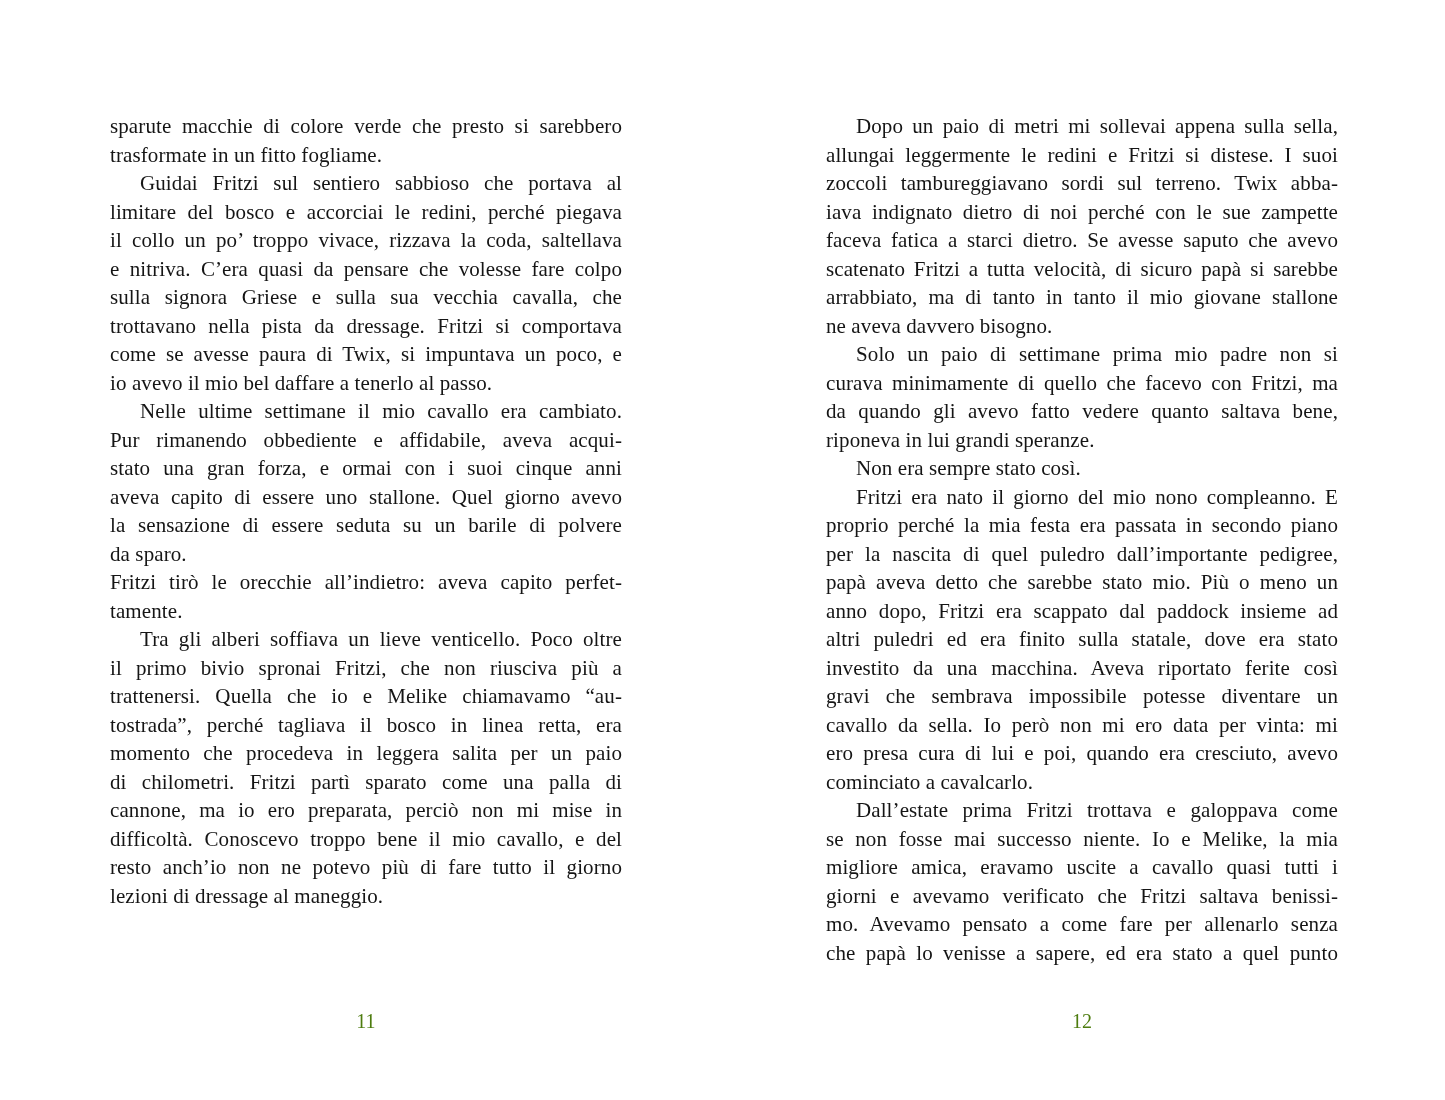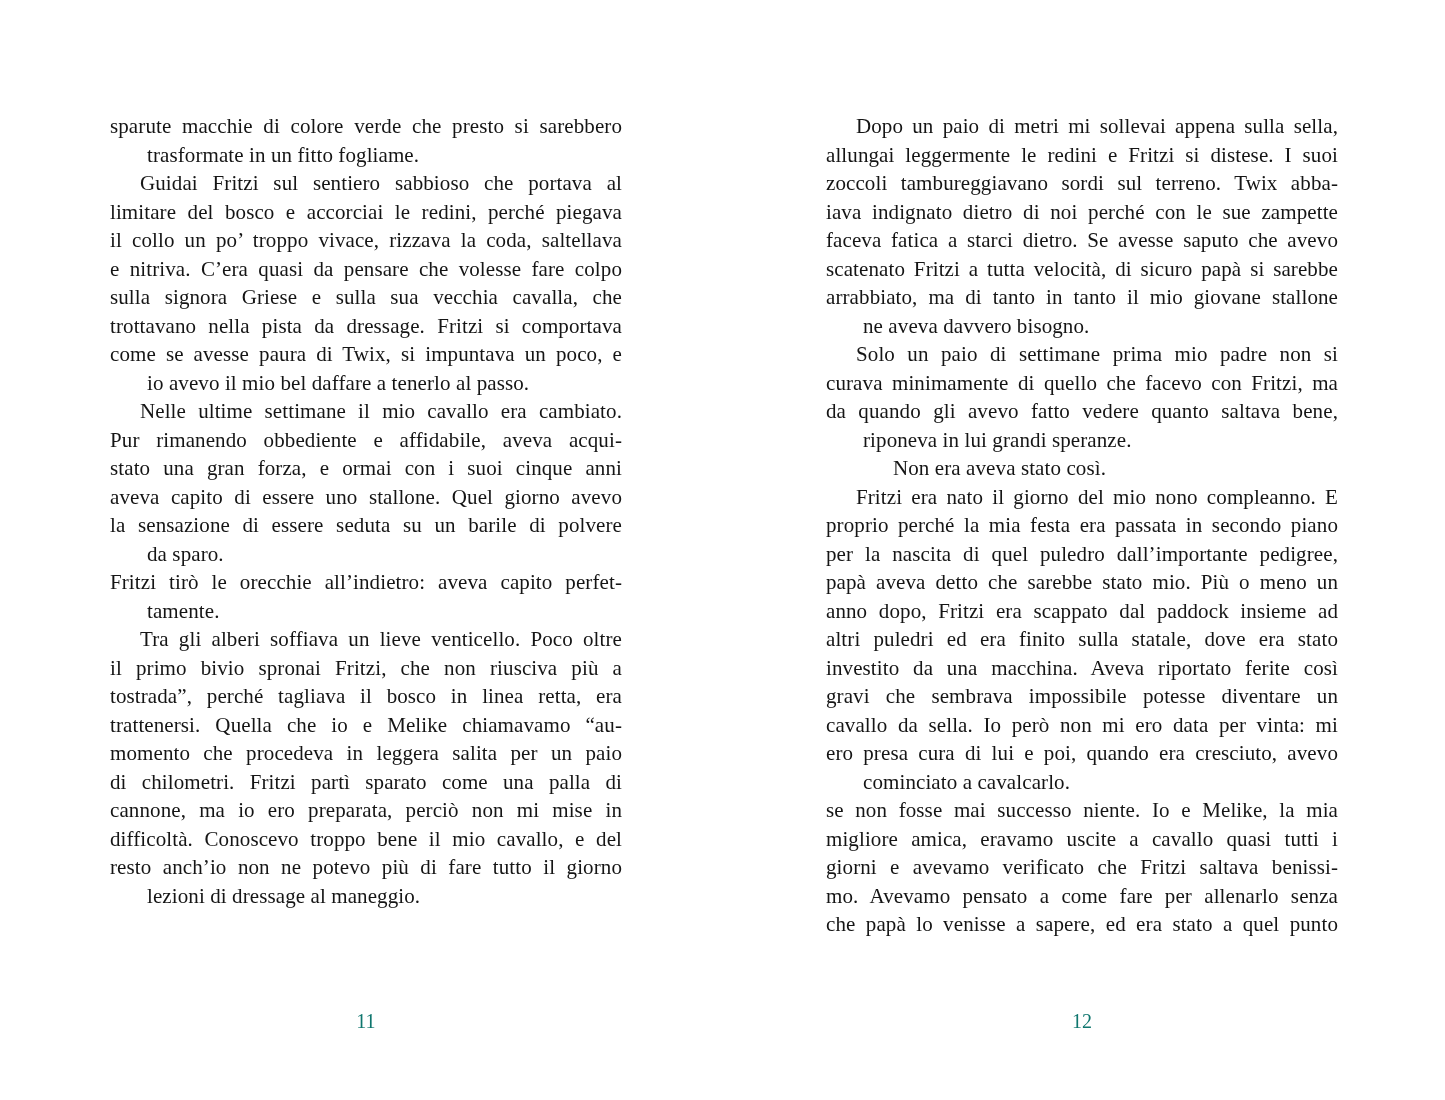--- a/index.html
+++ b/index.html
@@ -31,32 +31,31 @@
     font-size: 21px;
     line-height: 28.5px;
     white-space: normal;
     text-align: justify;
     text-align-last: justify;
     letter-spacing: 0.1px;
   }
   .line.end {
     text-align: left;
     text-align-last: left;
-    margin-left: 37px;
   }
   .line.indent {
     text-indent: 30px;
   }
   .page-number {
     position: absolute;
     top: 898px;
     width: 100%;
     text-align: center;
     font-size: 20px;
-    color: #0f766e;
+    color: #4d7c0f;
   }
 </style>
 </head>
 <body>
 
 <div class="spread">
 
   <div class="page page-left">
     <div class="text-block">
         <div class="line">sparute macchie di colore verde che presto si sarebbero</div>
@@ -72,22 +71,22 @@
         <div class="line indent">Nelle ultime settimane il mio cavallo era cambiato.</div>
         <div class="line">Pur rimanendo obbediente e affidabile, aveva acqui-</div>
         <div class="line">stato una gran forza, e ormai con i suoi cinque anni</div>
         <div class="line">aveva capito di essere uno stallone. Quel giorno avevo</div>
         <div class="line">la sensazione di essere seduta su un barile di polvere</div>
         <div class="line end">da sparo.</div>
         <div class="line">Fritzi tirò le orecchie all’indietro: aveva capito perfet-</div>
         <div class="line end">tamente.</div>
         <div class="line indent">Tra gli alberi soffiava un lieve venticello. Poco oltre</div>
         <div class="line">il primo bivio spronai Fritzi, che non riusciva più a</div>
+        <div class="line">trattenersi. Quella che io e Melike chiamavamo “au-</div>
         <div class="line">tostrada”, perché tagliava il bosco in linea retta, era</div>
-        <div class="line">trattenersi. Quella che io e Melike chiamavamo “au-</div>
         <div class="line">momento che procedeva in leggera salita per un paio</div>
         <div class="line">di chilometri. Fritzi partì sparato come una palla di</div>
         <div class="line">cannone, ma io ero preparata, perciò non mi mise in</div>
         <div class="line">difficoltà. Conoscevo troppo bene il mio cavallo, e del</div>
         <div class="line">resto anch’io non ne potevo più di fare tutto il giorno</div>
         <div class="line end">lezioni di dressage al maneggio.</div>
       </div>
     <div class="page-number">11</div>
   </div>
 
@@ -98,32 +97,33 @@
         <div class="line">zoccoli tambureggiavano sordi sul terreno. Twix abba-</div>
         <div class="line">iava indignato dietro di noi perché con le sue zampette</div>
         <div class="line">faceva fatica a starci dietro. Se avesse saputo che avevo</div>
         <div class="line">scatenato Fritzi a tutta velocità, di sicuro papà si sarebbe</div>
         <div class="line">arrabbiato, ma di tanto in tanto il mio giovane stallone</div>
         <div class="line end">ne aveva davvero bisogno.</div>
         <div class="line indent">Solo un paio di settimane prima mio padre non si</div>
         <div class="line">curava minimamente di quello che facevo con Fritzi, ma</div>
         <div class="line">da quando gli avevo fatto vedere quanto saltava bene,</div>
         <div class="line end">riponeva in lui grandi speranze.</div>
-        <div class="line indent end">Non era aveva stato così.</div>
+        <div class="line indent end">Non era sempre stato così.</div>
         <div class="line indent">Fritzi era nato il giorno del mio nono compleanno. E</div>
         <div class="line">proprio perché la mia festa era passata in secondo piano</div>
         <div class="line">per la nascita di quel puledro dall’importante pedigree,</div>
         <div class="line">papà aveva detto che sarebbe stato mio. Più o meno un</div>
         <div class="line">anno dopo, Fritzi era scappato dal paddock insieme ad</div>
         <div class="line">altri puledri ed era finito sulla statale, dove era stato</div>
         <div class="line">investito da una macchina. Aveva riportato ferite così</div>
         <div class="line">gravi che sembrava impossibile potesse diventare un</div>
         <div class="line">cavallo da sella. Io però non mi ero data per vinta: mi</div>
         <div class="line">ero presa cura di lui e poi, quando era cresciuto, avevo</div>
         <div class="line end">cominciato a cavalcarlo.</div>
+        <div class="line indent">Dall’estate prima Fritzi trottava e galoppava come</div>
         <div class="line">se non fosse mai successo niente. Io e Melike, la mia</div>
         <div class="line">migliore amica, eravamo uscite a cavallo quasi tutti i</div>
         <div class="line">giorni e avevamo verificato che Fritzi saltava benissi-</div>
         <div class="line">mo. Avevamo pensato a come fare per allenarlo senza</div>
         <div class="line">che papà lo venisse a sapere, ed era stato a quel punto</div>
       </div>
     <div class="page-number">12</div>
   </div>
 
 </div>

